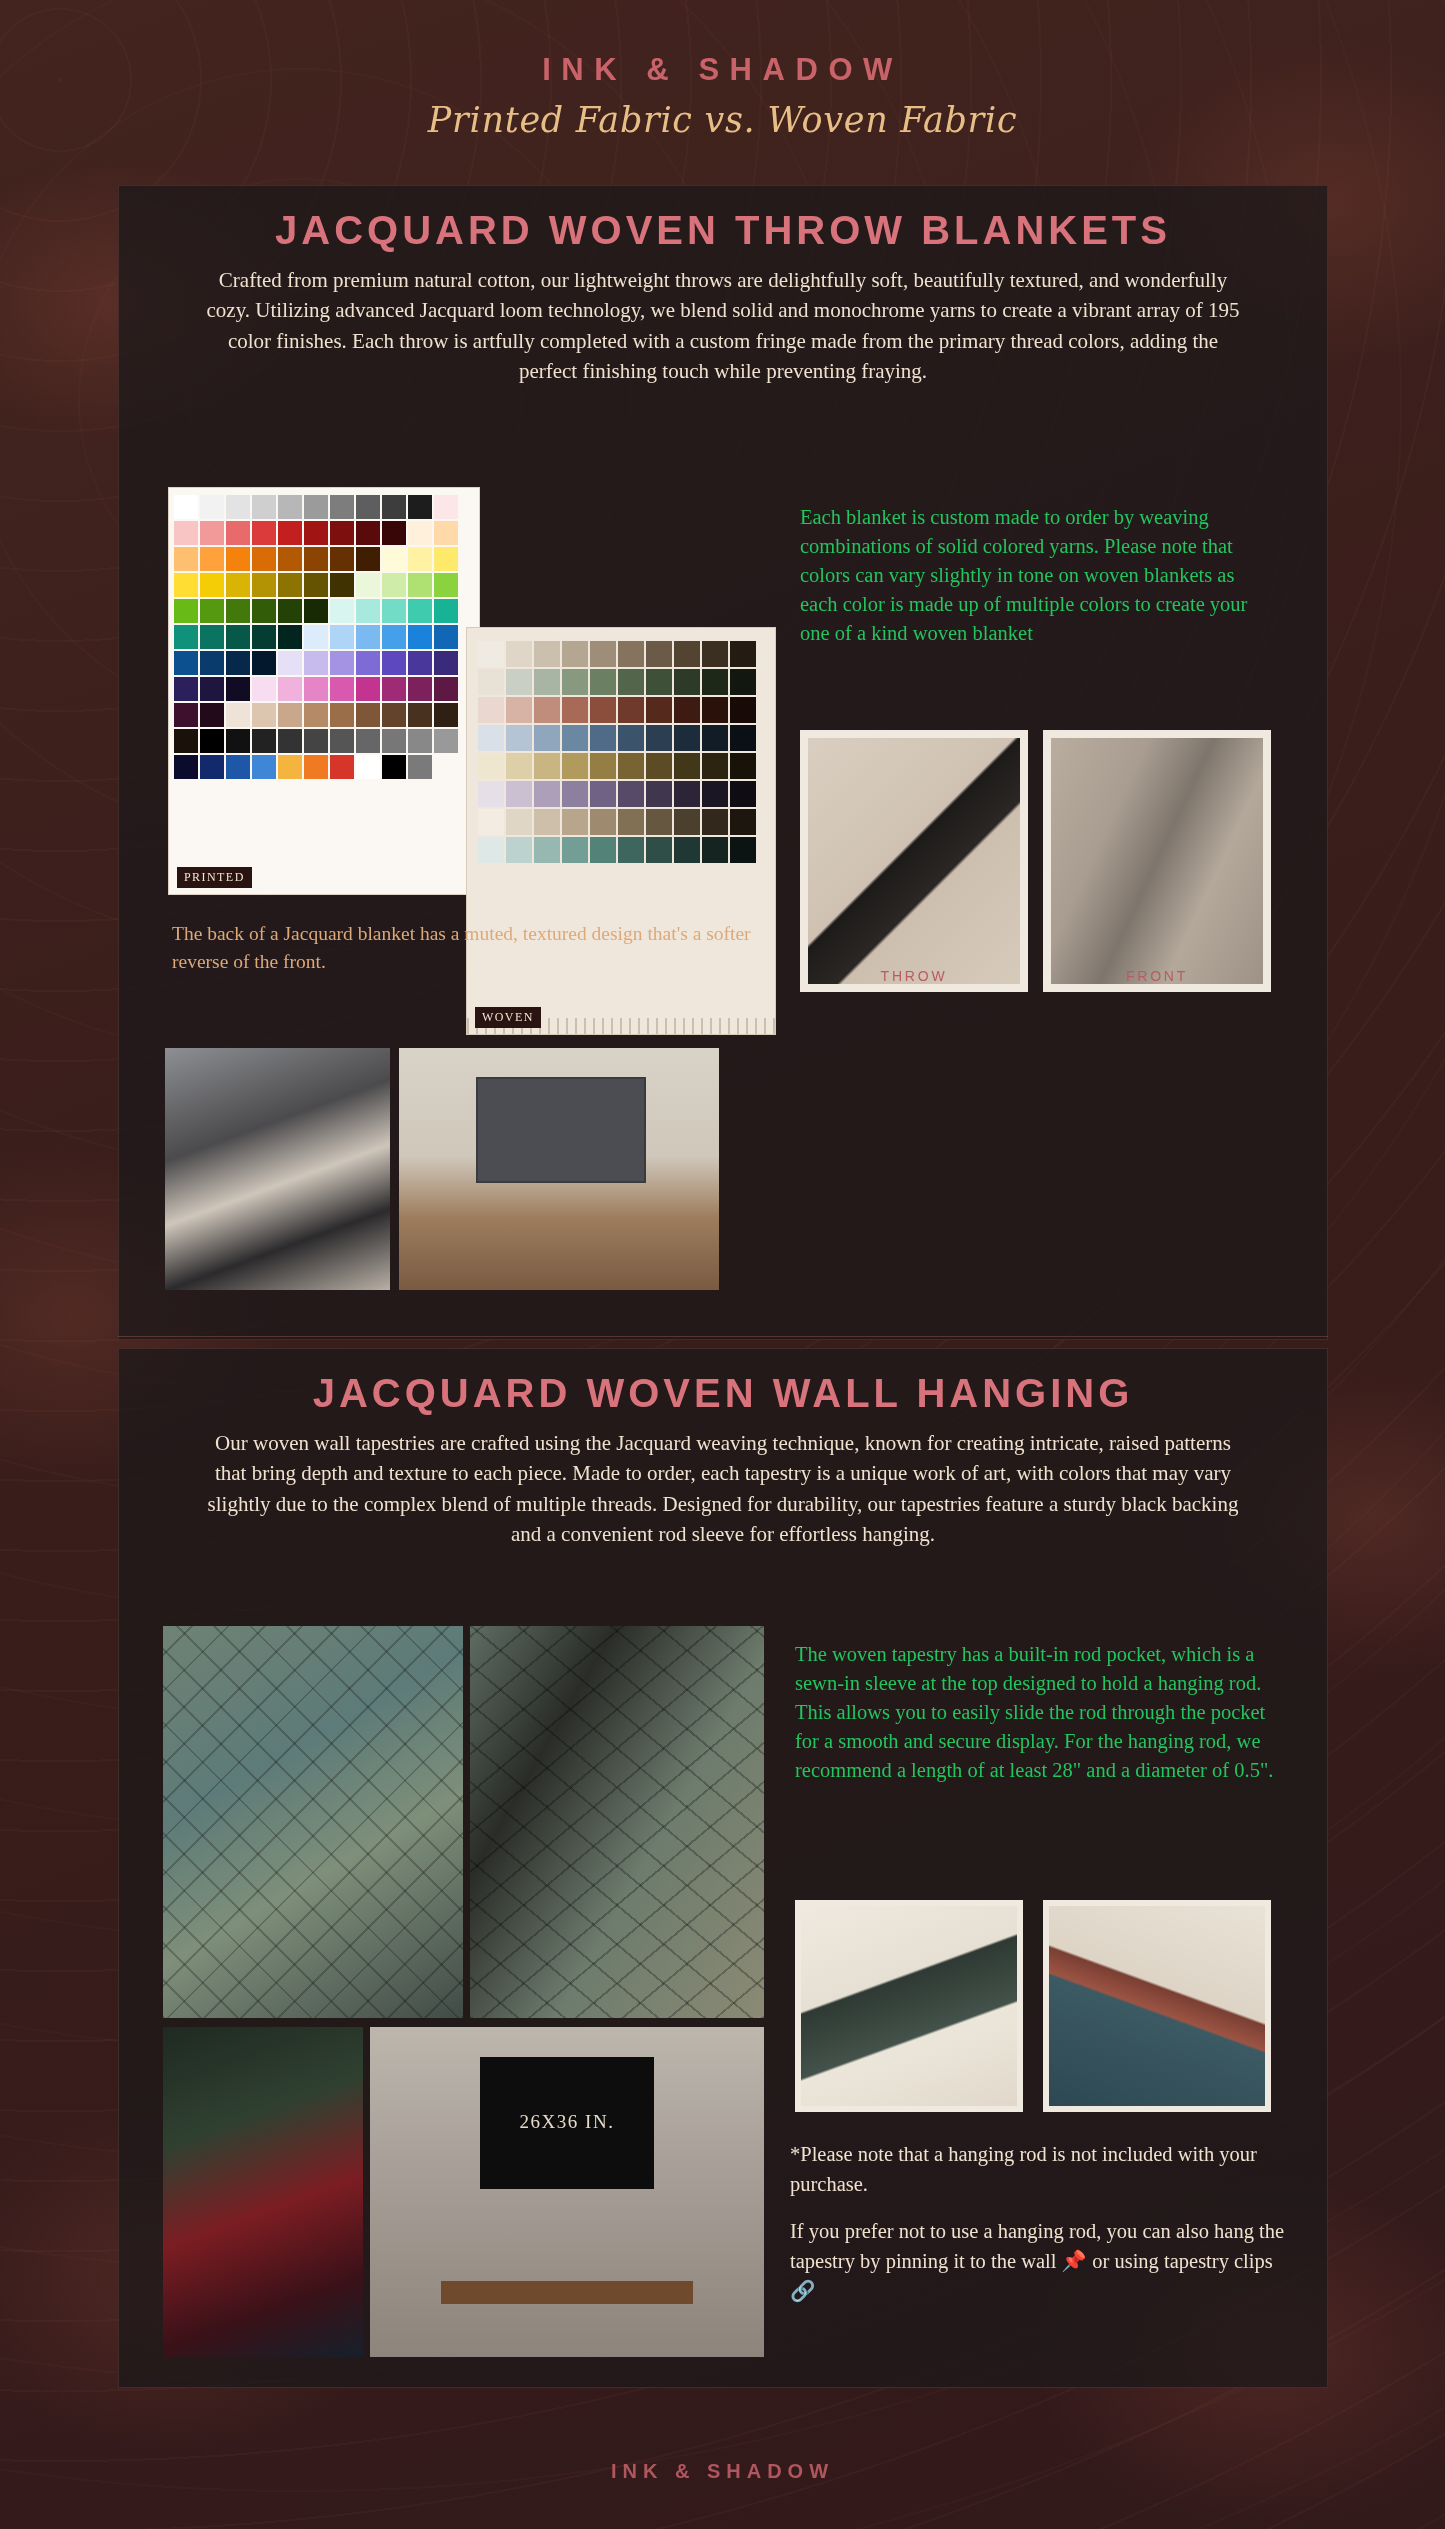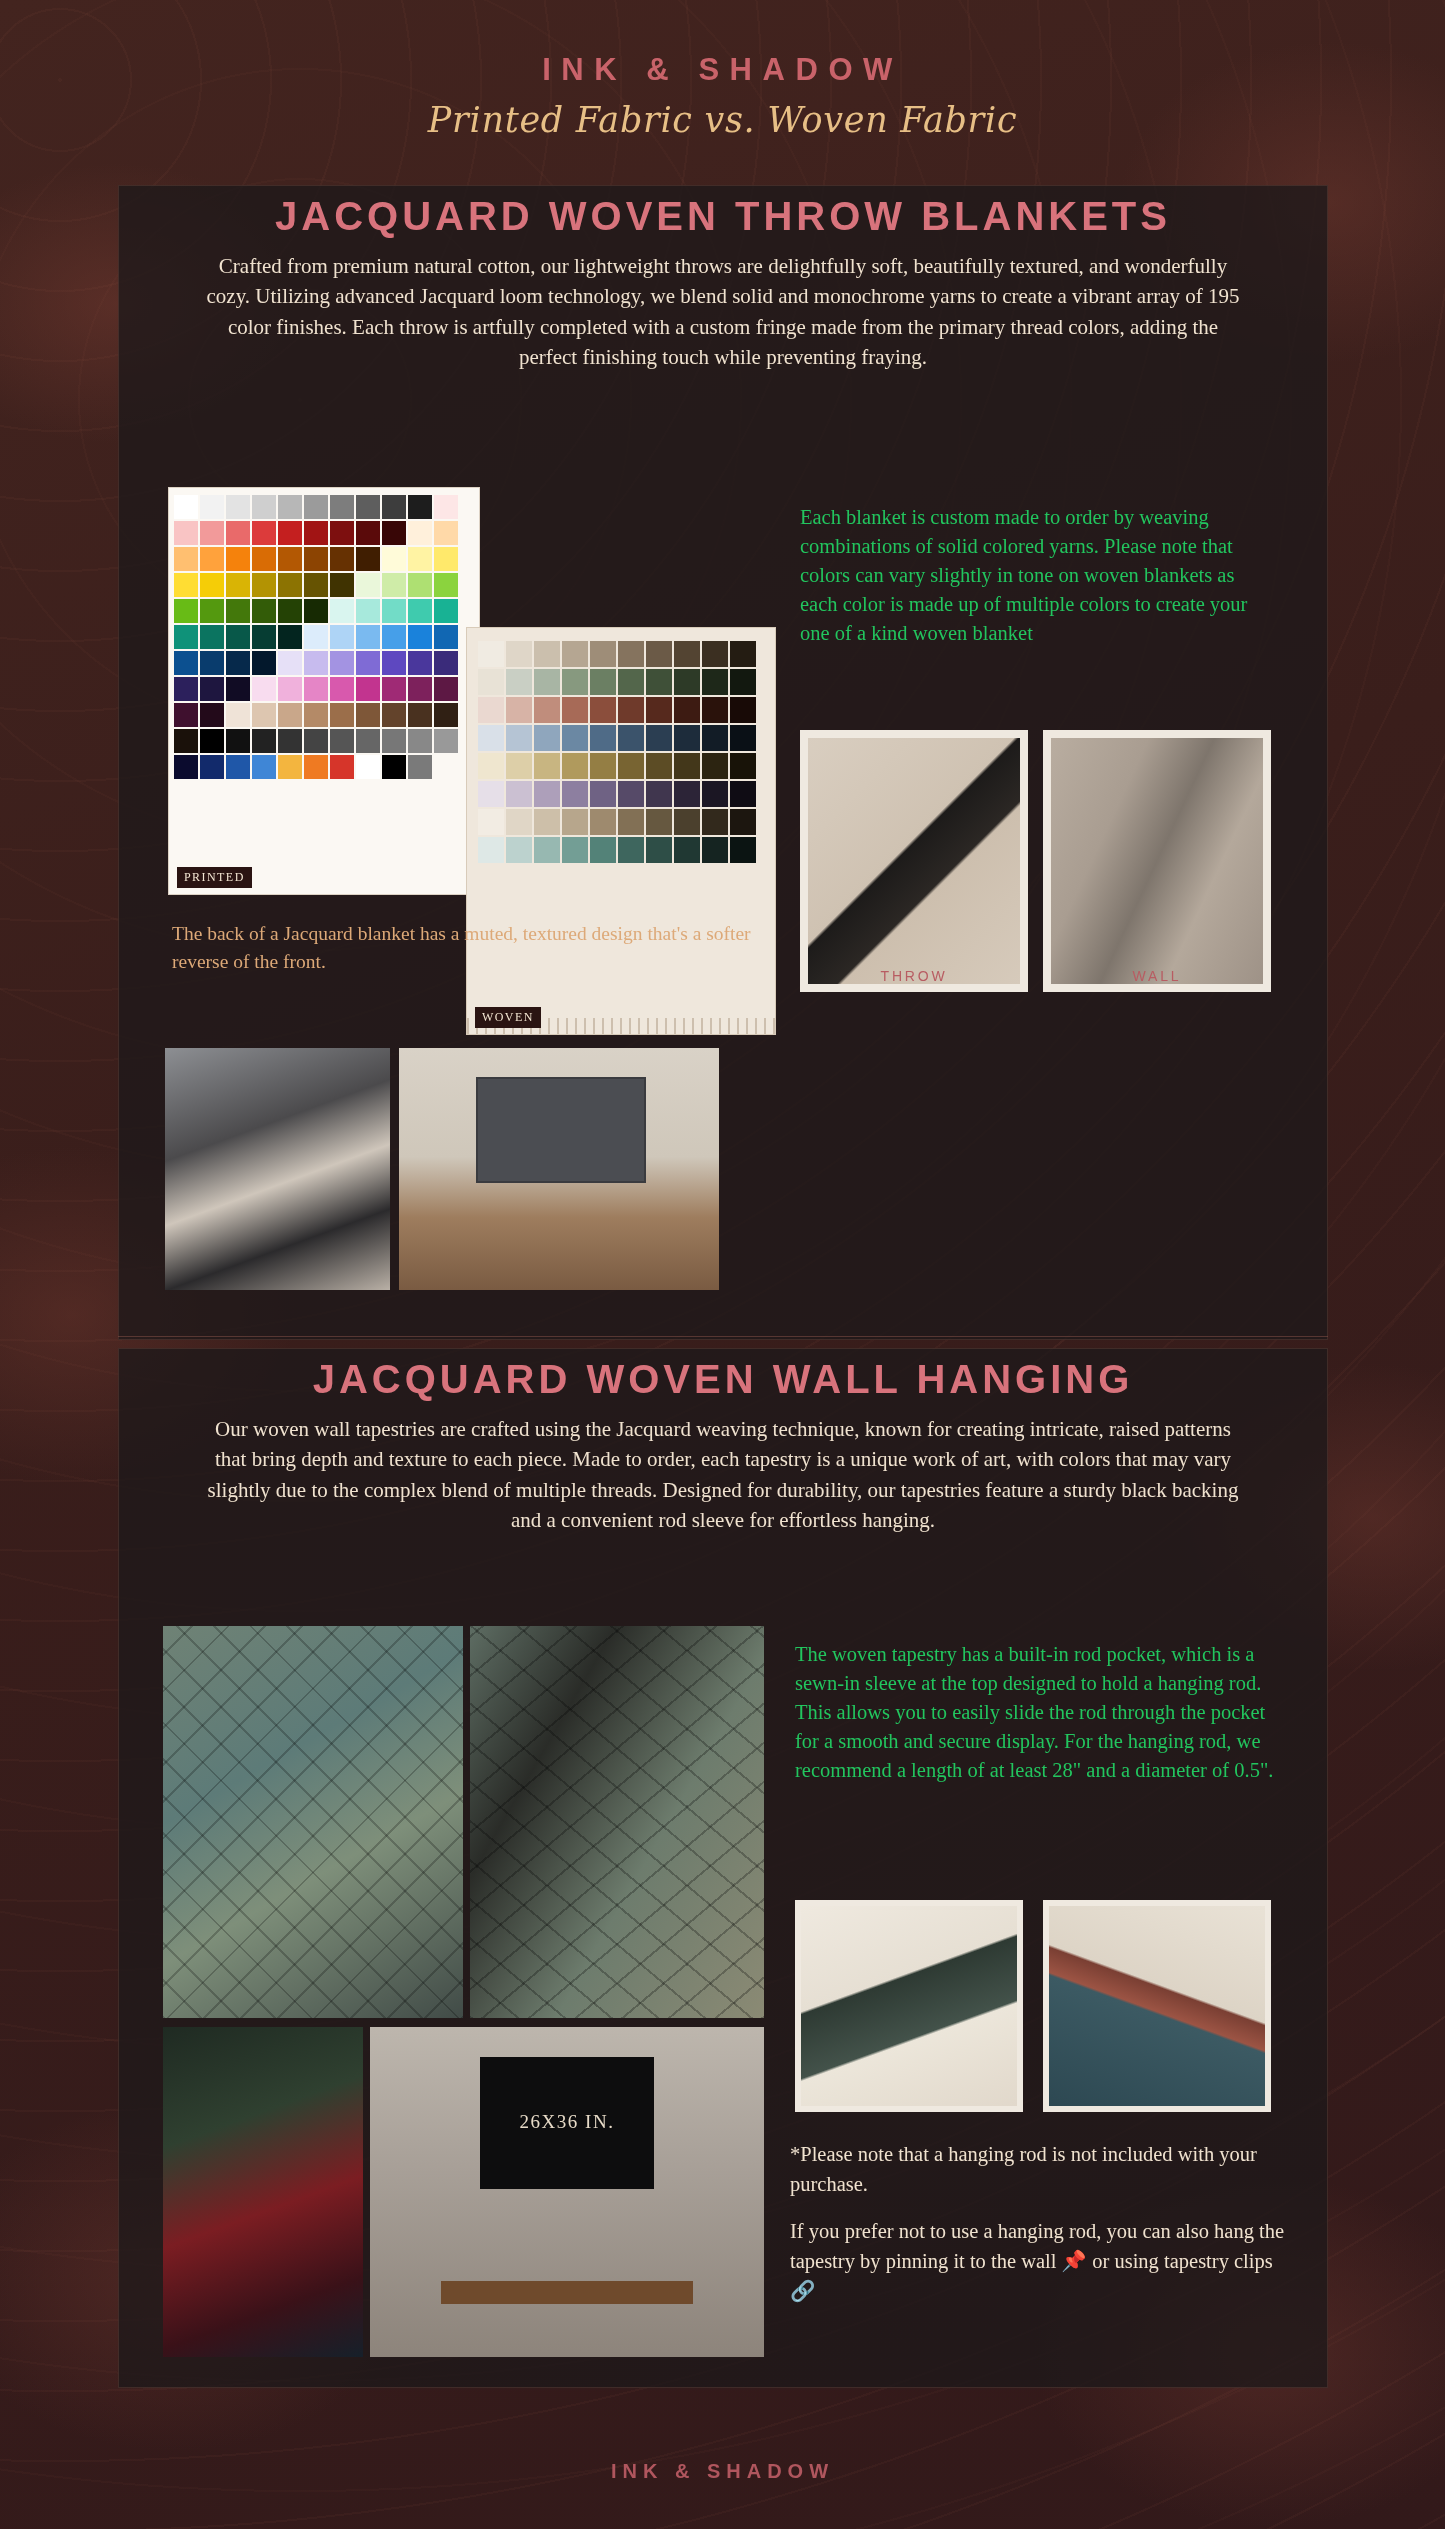--- a/index.html
+++ b/index.html
@@ -63,21 +63,21 @@
   #panel-one{ top:185px; height:1155px; }
   #panel-two{ top:1348px; height:1040px; }
 
   .sec-title{
     text-align:center;
     font-family:"Liberation Sans", sans-serif;
     font-weight:700;
     color:#d8737c;
     letter-spacing:.10em;
     font-size:40px;
-    padding:8px 0 4px;
+    padding:22px 0 4px;
     text-transform:uppercase;
   }
   .sec-intro{
     text-align:center;
     font-size:21px;
     line-height:1.45;
     color:#f0e2cf;
     padding:8px 86px 0;
   }
   .sec-intro p{ margin:0; }
@@ -428,21 +428,21 @@
   </div>
 
   <div class="img" style="left:800px; top:730px; width:228px; height:262px; background:#efe9e0; padding:8px;">
     <div class="ph ph-front"></div>
   </div>
   <div class="cap" style="left:800px; top:968px; width:228px;">THROW</div>
 
   <div class="img" style="left:1043px; top:730px; width:228px; height:262px; background:#efe9e0; padding:8px;">
     <div class="ph ph-back"></div>
   </div>
-  <div class="cap" style="left:1043px; top:968px; width:228px;">WALL</div>
+  <div class="cap" style="left:1043px; top:968px; width:228px;">FRONT</div>
 
   <div class="undercap" style="left:172px; top:920px; width:600px;">The back of a Jacquard blanket has a muted, textured design that's a softer reverse of the front.</div>
 
   <div class="img" style="left:165px; top:1048px; width:225px; height:242px;">
     <div class="ph ph-hang"></div>
   </div>
   <div class="img" style="left:399px; top:1048px; width:320px; height:242px;">
     <div class="ph ph-room"></div>
   </div>
 

